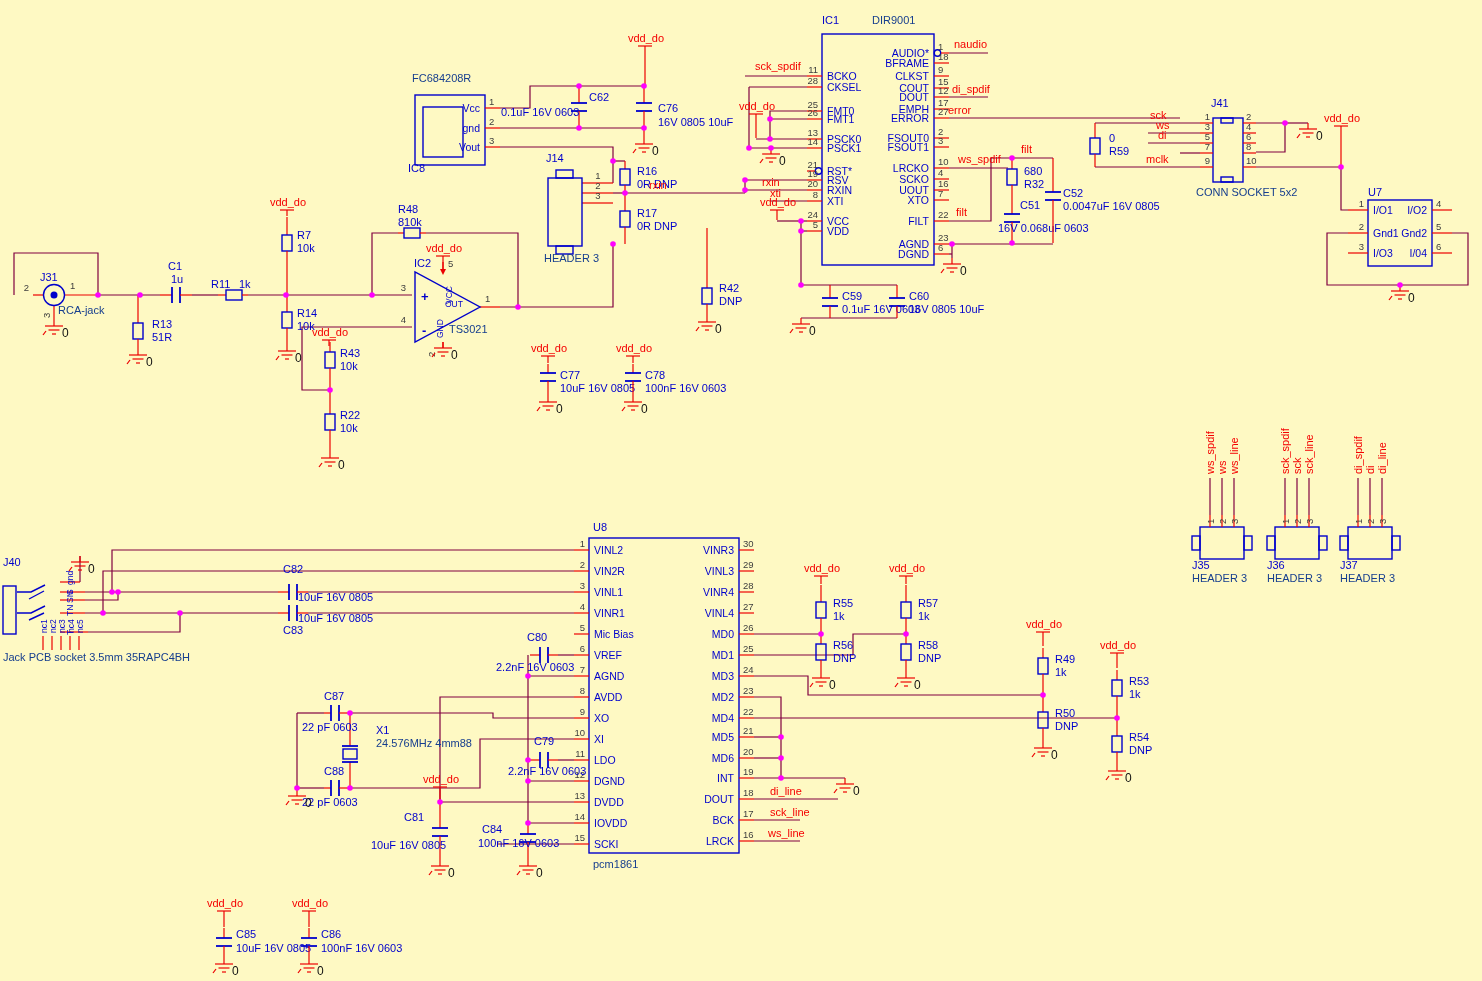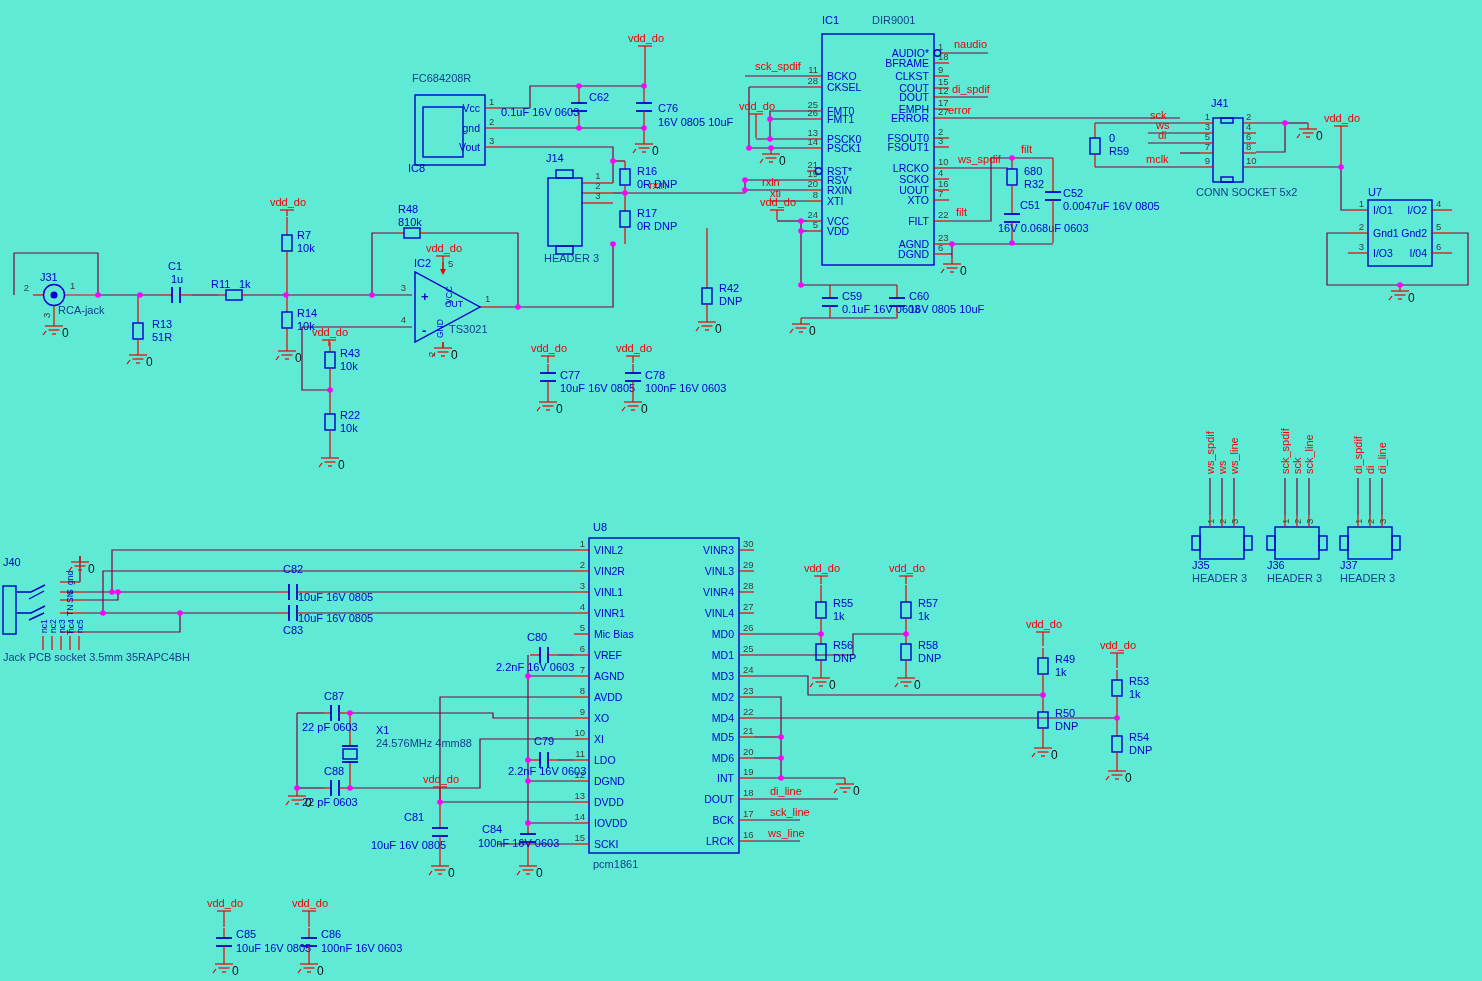--- a/index.html
+++ b/index.html
@@ -1,16 +1,16 @@
 <!DOCTYPE html>
 <html><head>
 <meta charset="utf-8">
 <style>
   html,body{margin:0;padding:0;background:#ffffff;}
-  #sheet{position:relative;width:1482px;height:981px;background:#5eead4;overflow:hidden;}
+  #sheet{position:relative;width:1482px;height:981px;background:#fef9c3;overflow:hidden;}
   svg{display:block;}
   text{font-family:"Liberation Sans",sans-serif;}
   .wire{stroke:#800040;stroke-width:1.2;fill:none;}
   .rw{stroke:#ec0000;stroke-width:1.2;fill:none;}
   .sym{stroke:#0000cc;stroke-width:1.4;fill:none;}
   .sym2{stroke:#0000cc;stroke-width:1.8;fill:none;}
   .lbl{fill:#0000cc;font-size:11px;}
   .ttl{fill:#163e8e;font-size:11px;}
   .net{fill:#f40000;font-size:11px;}
   .flag{fill:#f40000;font-size:11px;}

